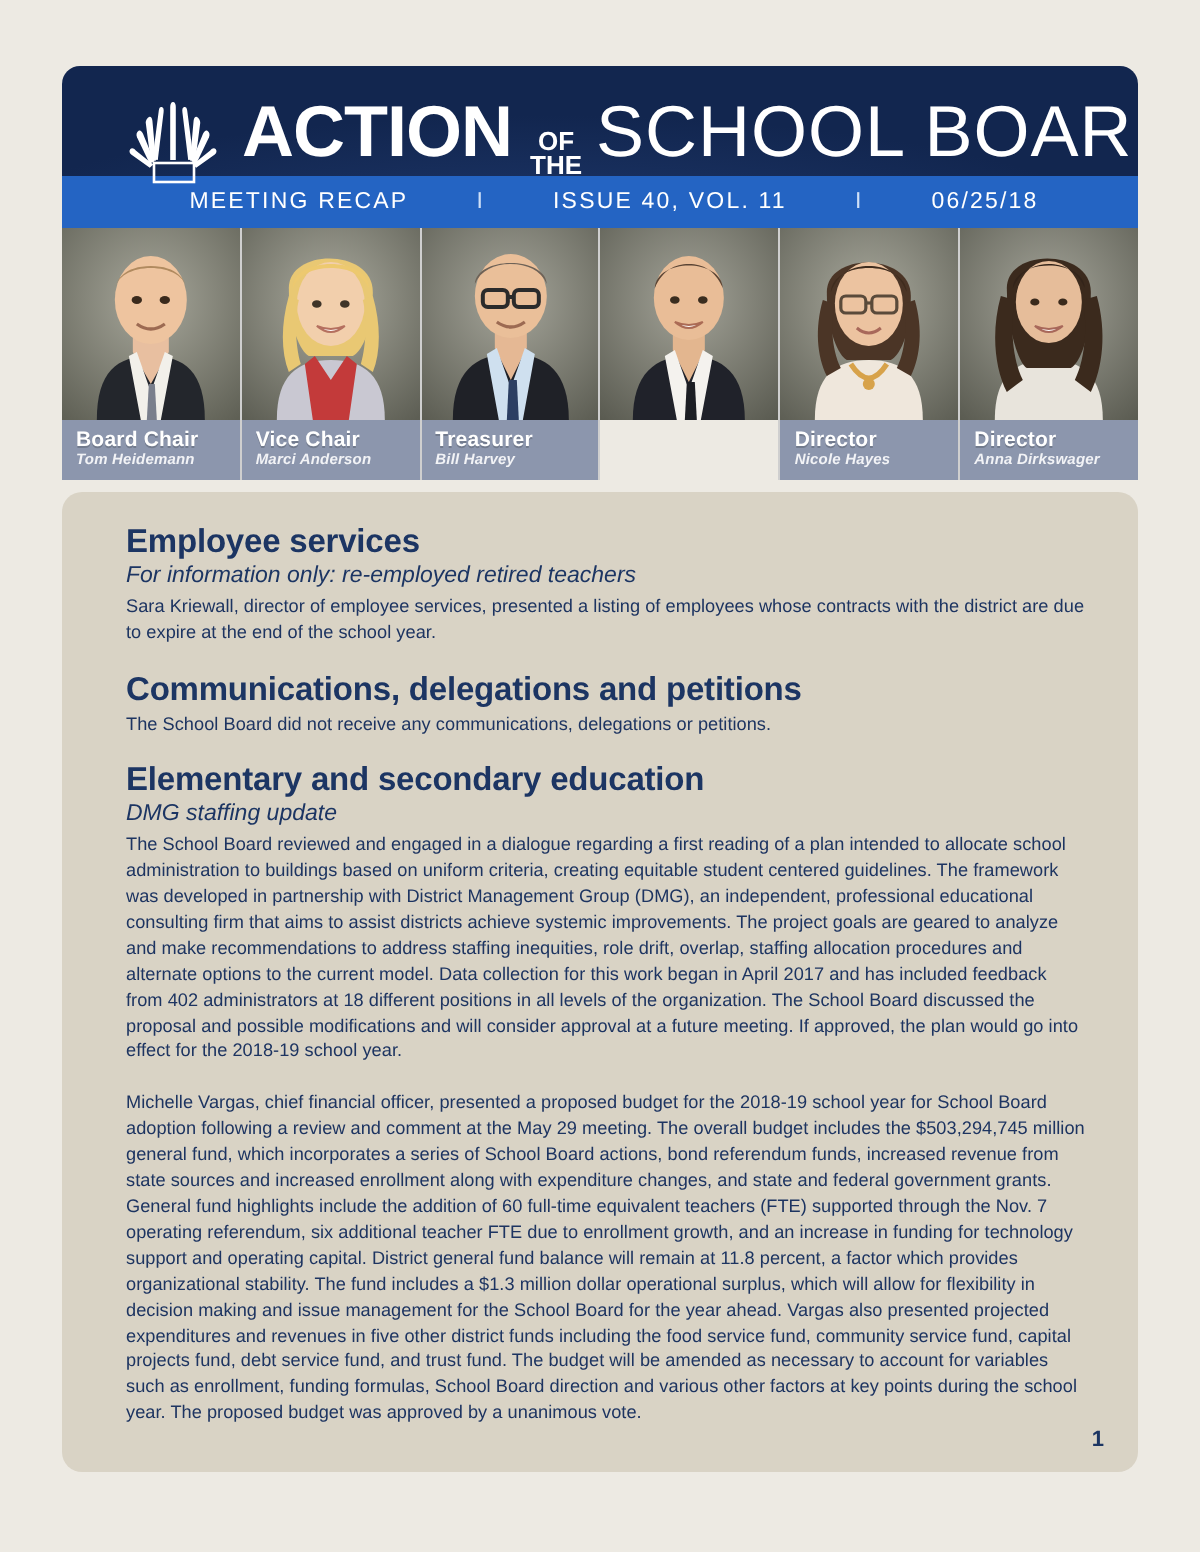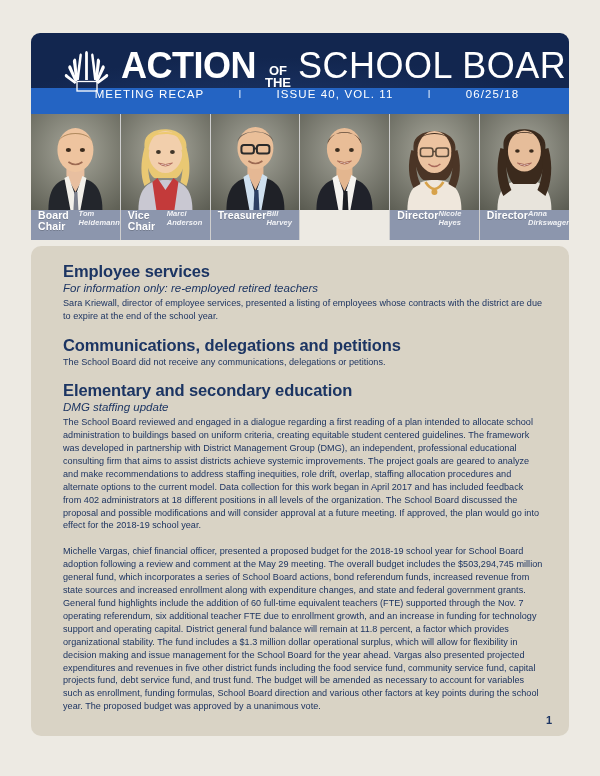--- a/index.html
+++ b/index.html
@@ -93,20 +93,21 @@
 
   
   .subbar {
     position: absolute;
     left: 31px;
     top: 88px;
     width: 538px;
     height: 26px;
     background: #2464c3;
     display: flex;
+    align-items: center;
     justify-content: center;
     color: #ffffff;
     font-size: 11.5px;
     letter-spacing: 1.1px;
   }
   .subbar .seg { padding: 0 0; }
   .subbar .sep {
     padding: 0 34px;
     color: #cfe0f7;
   }
@@ -138,21 +139,21 @@
   }
 
   .caption {
     position: absolute;
     left: 0; right: 0; bottom: 0;
     height: 30px;
     background: #8c96ad;
     color: #ffffff;
     padding-left: 7px;
     display: flex;
-    flex-direction: row;
+    flex-direction: column;
     justify-content: center;
   }
   .caption .role {
     font-size: 10.5px;
     font-weight: 700;
     line-height: 1.05;
     letter-spacing: .1px;
     text-shadow: 0 1px 0 rgba(0,0,0,.18);
   }
   .caption .name {

